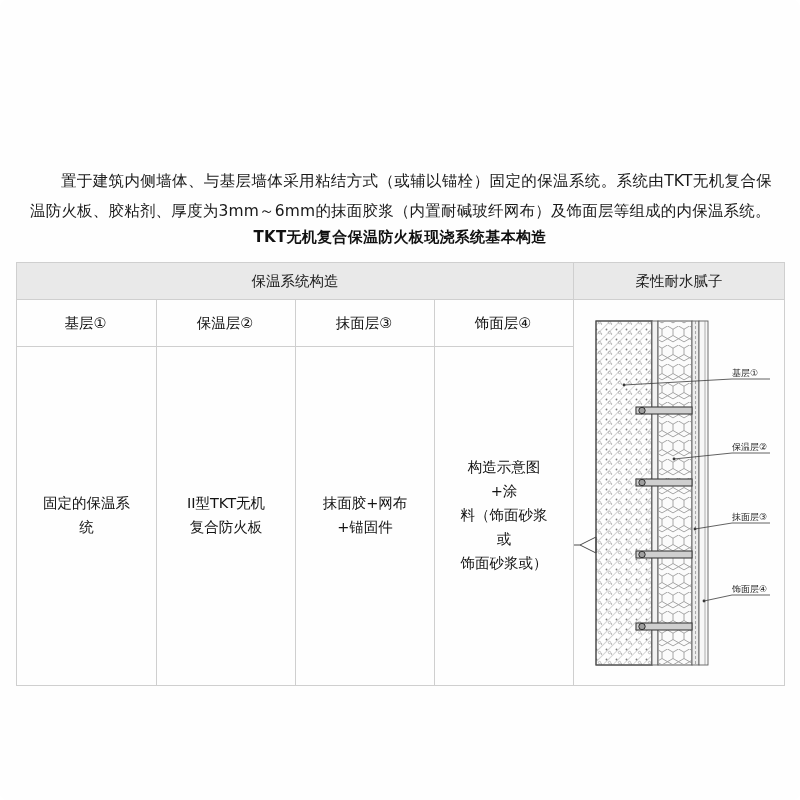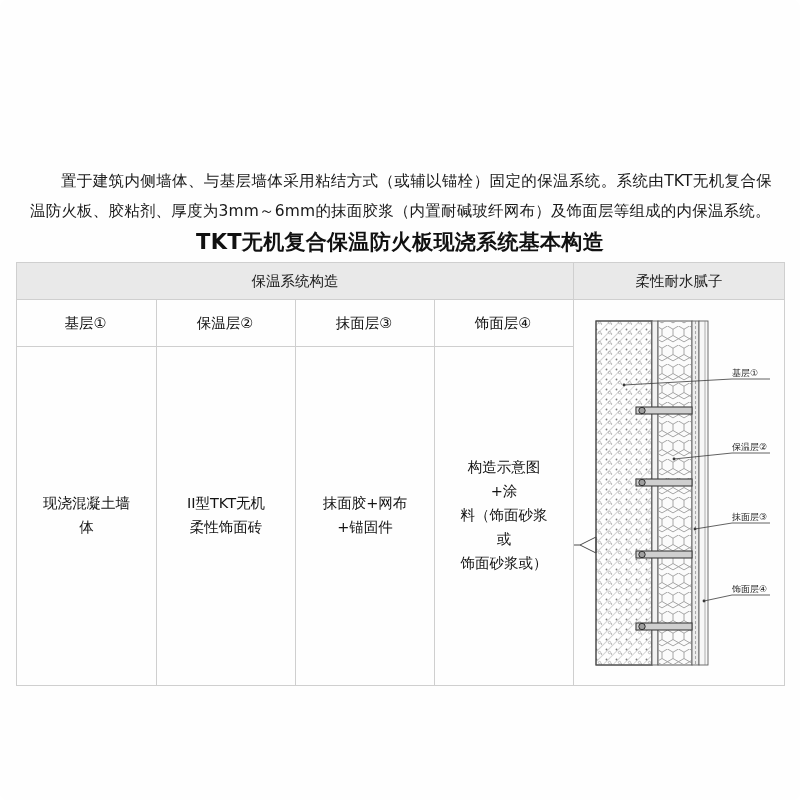--- a/index.html
+++ b/index.html
@@ -32,21 +32,21 @@
     text-align: justify;
     color: #181818;
     letter-spacing: 0.2px;
   }
   .table-title {
     position: absolute;
     left: 0;
     top: 228px;
     width: 800px;
     text-align: center;
-    font-size: 21px;
+    font-size: 15px;
     font-weight: bold;
     color: #111;
     letter-spacing: 0.3px;
   }
   table.struct {
     position: absolute;
     left: 16px;
     top: 262px;
     width: 768px;
     border-collapse: collapse;
@@ -200,25 +200,25 @@
               <text class="lead-lbl" x="158" y="69">基层①</text>
               <text class="lead-lbl" x="158" y="143">保温层②</text>
               <text class="lead-lbl" x="158" y="213">抹面层③</text>
               <text class="lead-lbl" x="158" y="285">饰面层④</text>
             </svg>
           </div>
         </td>
       </tr>
       <tr>
         <td class="body-cell cn">
-          <div>现浇混凝土墙体</div>
+          <div>固定的保温系统</div>
         </td>
         <td class="body-cell cn">
           <div>II型TKT无机</div>
-          <div>柔性饰面砖</div>
+          <div>复合防火板</div>
         </td>
         <td class="body-cell cn">
           <div>抹面胶+网布</div>
           <div>+锚固件</div>
         </td>
         <td class="body-cell cn">
           <div>构造示意图+涂</div>
           <div>料（饰面砂浆或</div>
           <div>饰面砂浆或）</div>
         </td>

